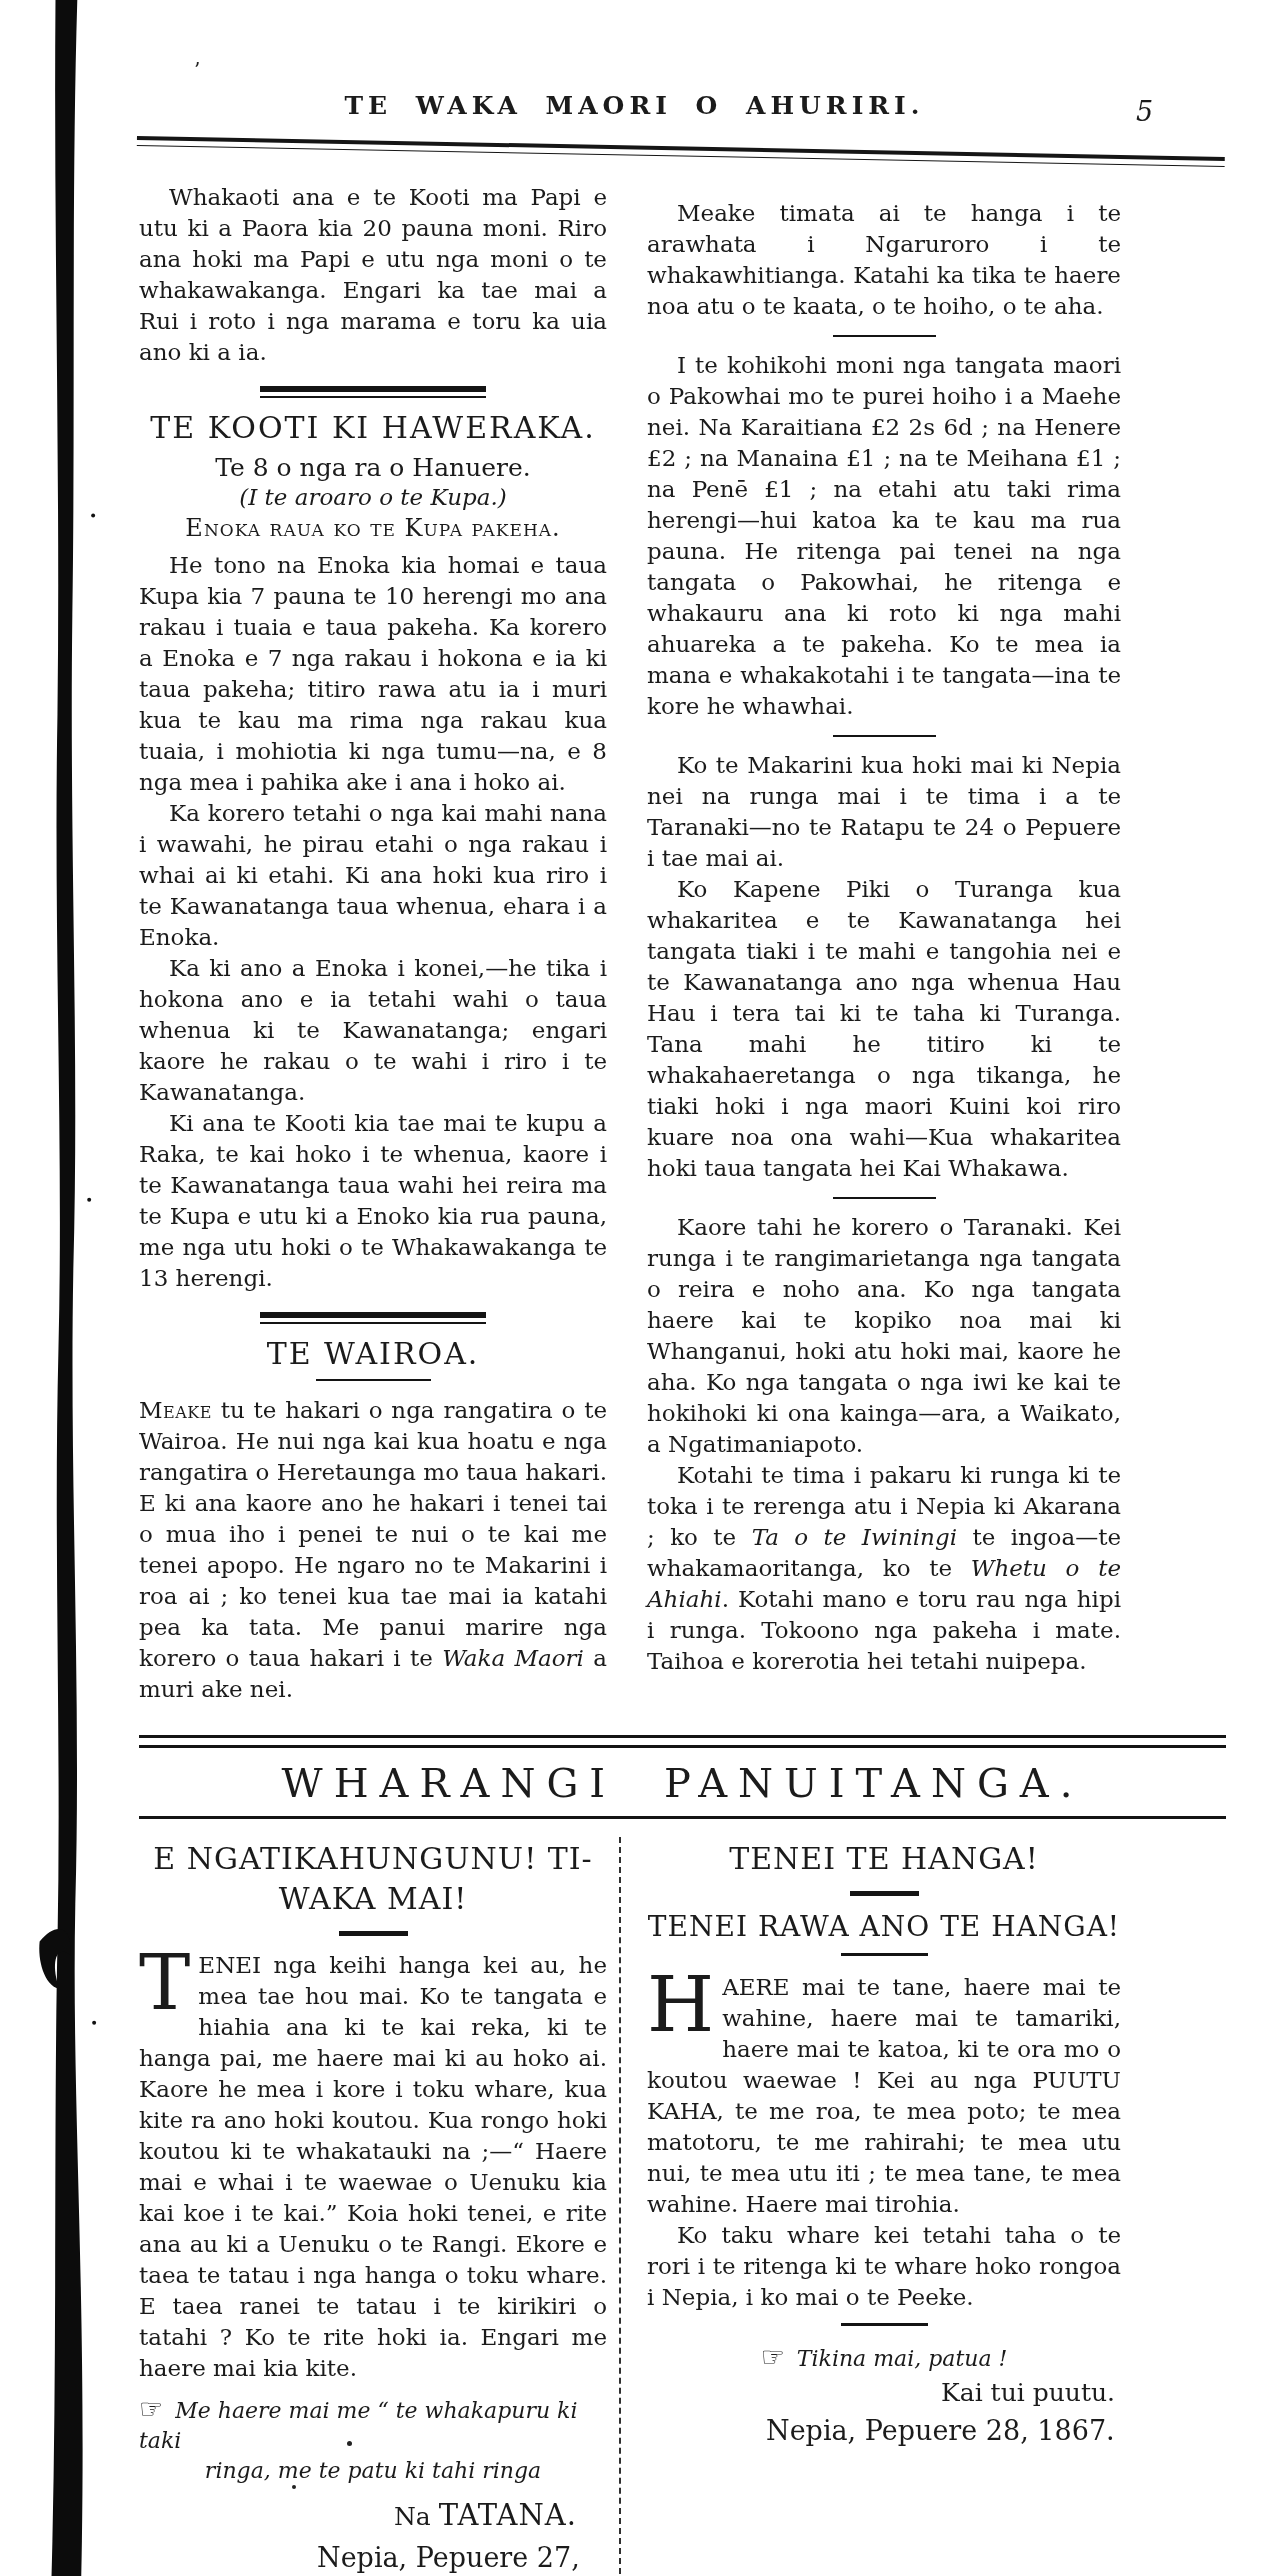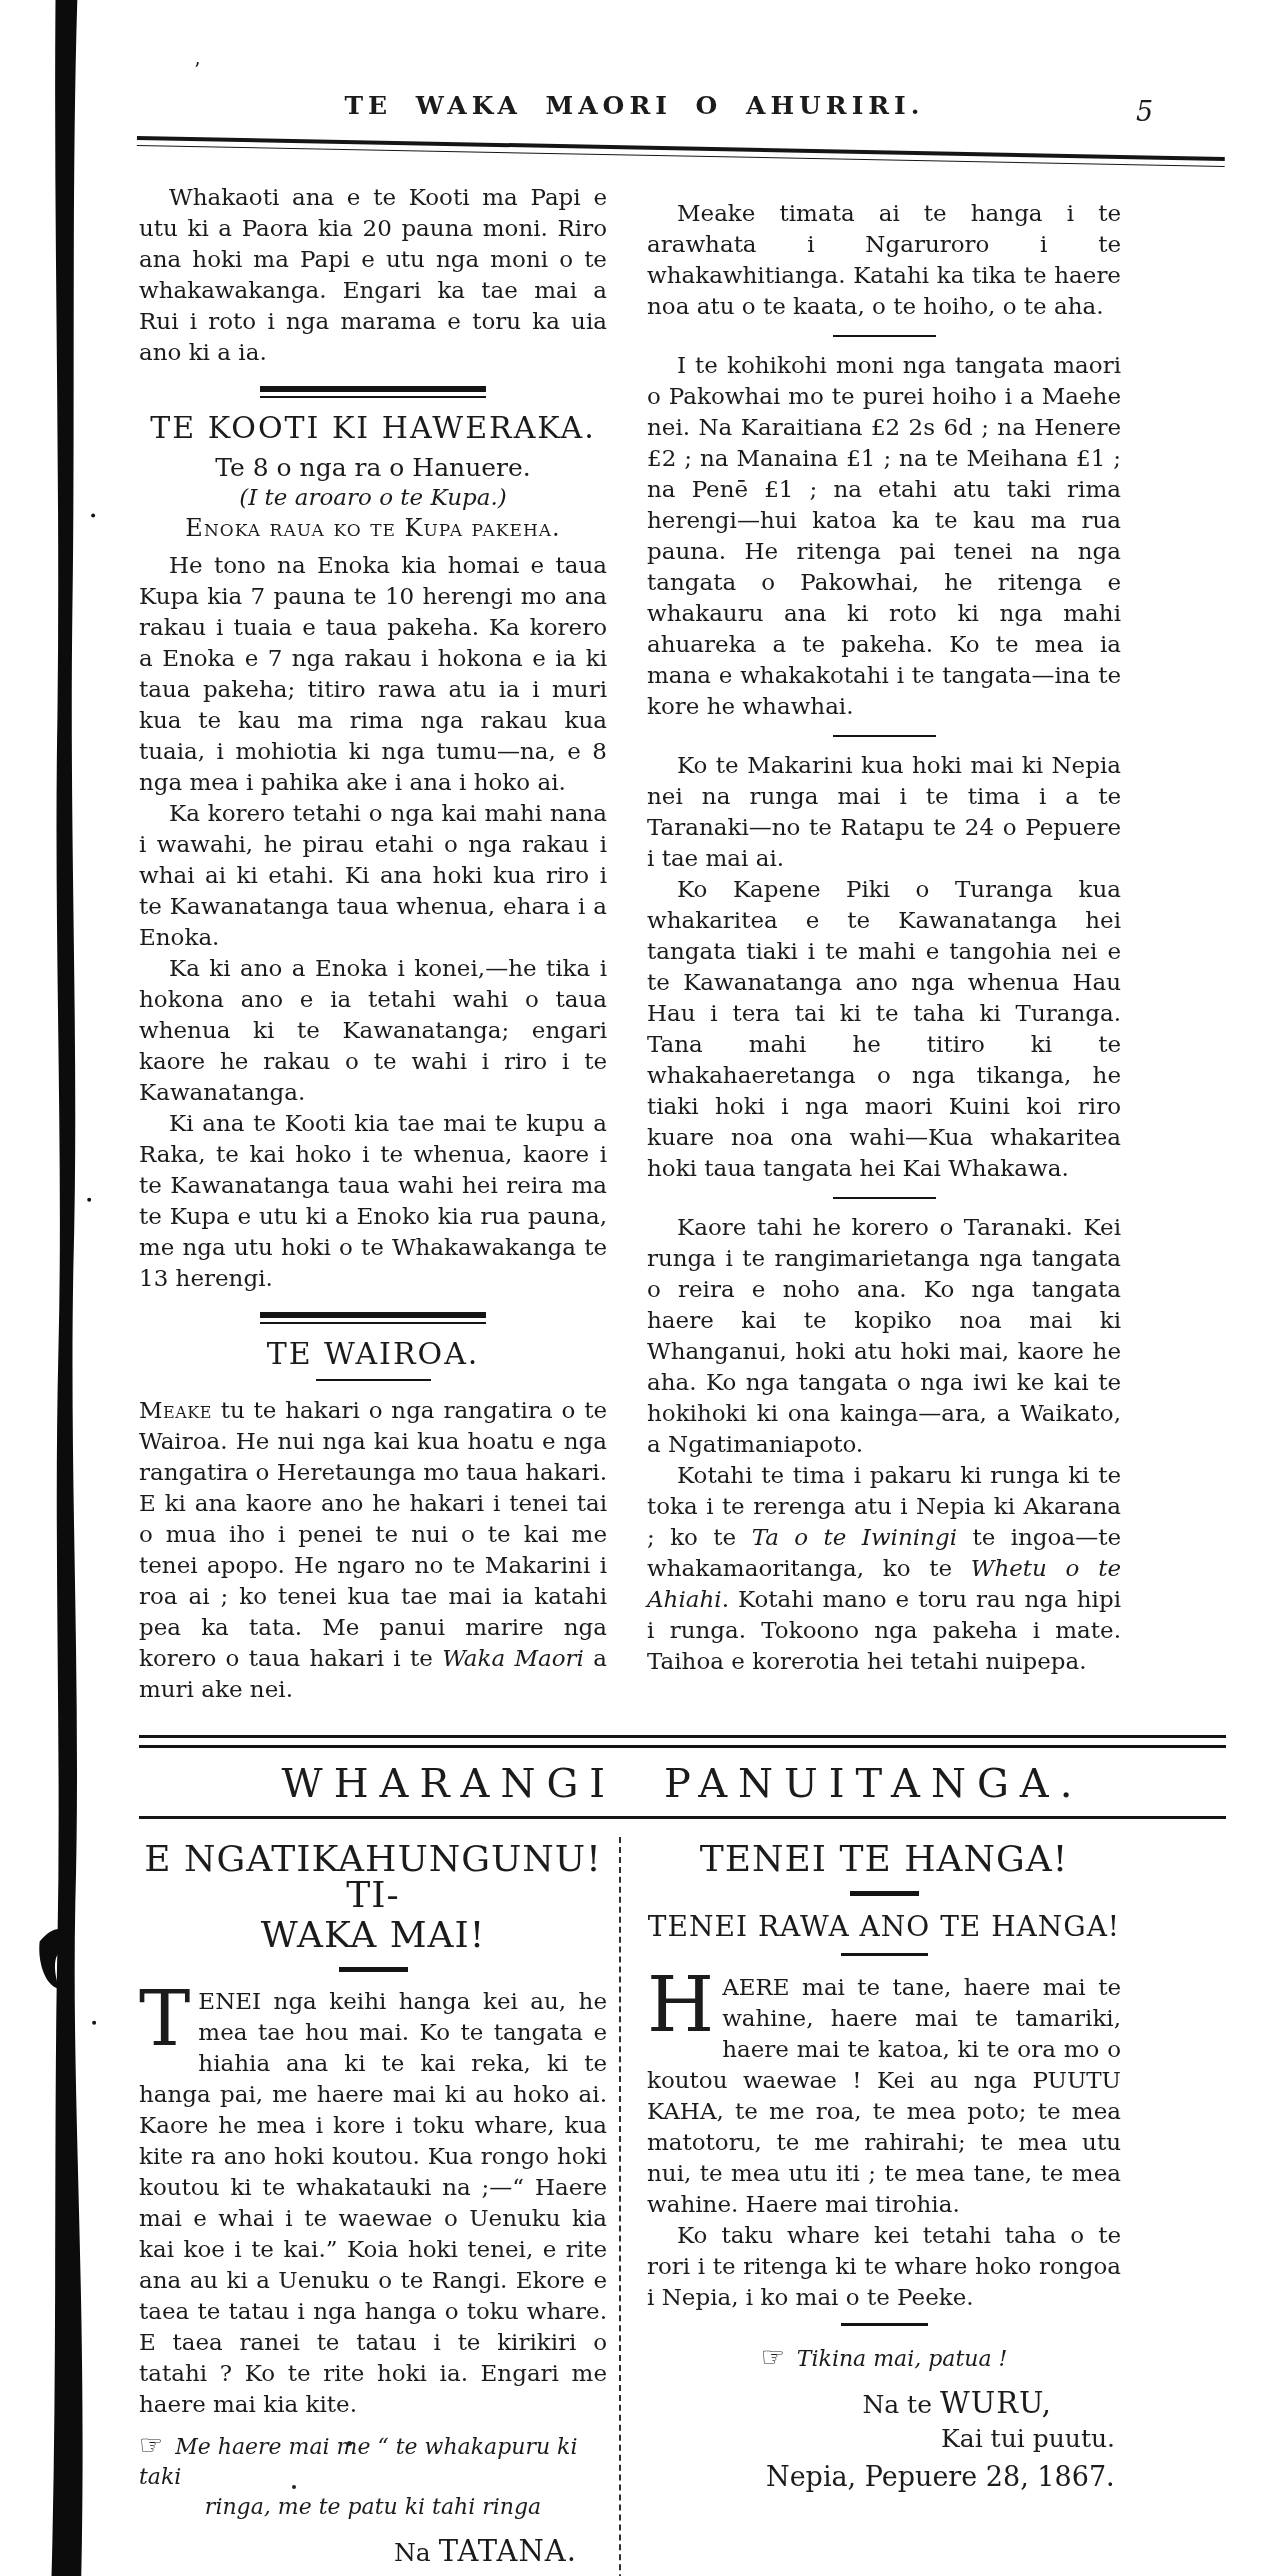--- a/index.html
+++ b/index.html
@@ -59,21 +59,21 @@
 
   
   .ads { margin:30px 44px 0 139px; width:1087px; }
   .ads-toprule { height:7px; border-top:3px solid #141414; border-bottom:3px solid #141414; }
   .ads-banner { text-align:center; font-size:40px; letter-spacing:11px; word-spacing:24px; margin:12px 0 10px; font-weight:normal; }
   .ads-underrule { border-top:3px solid #141414; }
   .ads-row { display:flex; align-items:stretch; margin-top:18px; }
   .ad-col-left  { width:468px; }
   .ad-col-right { width:474px; }
 
-  .ad-heading { font-size:36px; font-weight:normal; letter-spacing:1px; text-align:center; margin:4px 0 2px; line-height:36px; }
+  .ad-heading { font-size:30px; font-weight:normal; letter-spacing:1px; text-align:center; margin:4px 0 2px; line-height:36px; }
   .ad-heading-2 { font-size:28px; font-weight:normal; letter-spacing:1px; text-align:center; margin:4px 0 2px; }
   .ad-rule { width:69px; height:5px; background:#141414; margin:14px auto; }
   .ad-rule-thin { width:87px; border-top:3px solid #141414; margin:10px auto 16px; }
 
   .dropcap { float:left; font-size:77px; line-height:61px; padding:2px 8px 0 0; }
 
   .ad-note { font-style:italic; font-size:22px; line-height:30px; margin-top:10px; }
   .manicule { font-family:"DejaVu Sans","Liberation Sans",sans-serif; font-style:normal; font-size:27px; margin-right:12px; }
   .note-l2 { text-align:center; }
 
@@ -168,21 +168,20 @@
       <h3 class="ad-heading">TENEI TE HANGA!</h3>
       <div class="ad-rule"></div>
       <h3 class="ad-heading-2">TENEI RAWA ANO TE HANGA!</h3>
       <div class="ad-rule-thin"></div>
       <p class="body"><span class="dropcap">H</span><span>AERE mai te tane, haere mai te wahine, haere mai te tamariki, haere mai te katoa, ki te ora mo o koutou waewae ! Kei au nga PUUTU KAHA, te me roa, te mea poto; te mea matotoru, te me rahirahi; te mea utu nui, te mea utu iti ; te mea tane, te mea wahine. Haere mai tirohia.</span></p>
       <p class="body indent">Ko taku whare kei tetahi taha o te rori i te ritenga ki te whare hoko rongoa i Nepia, i ko mai o te Peeke.</p>
       <div class="ad-rule-thin"></div>
       <div class="ad-note" style="text-align:center;">
         <span class="manicule">☞</span><span>Tikina mai, patua !</span>
       </div>
-      <div class="sig-line-right"><span>Na te </span><span class="sig-name">WURU,</span></div>
       <div class="sig-role">Kai tui puutu.</div>
       <div class="dateline-right">Nepia, Pepuere 28, 1867.</div>
     </div>
 
   </div>
 </div>
 
 <div class="speck-comma" style="top:58px; left:194px;">’</div>
 <div class="speck" style="top:2441px; left:347px; width:5px; height:5px;"></div>
 <div class="speck" style="top:2485px; left:292px; width:4px; height:4px;"></div>

